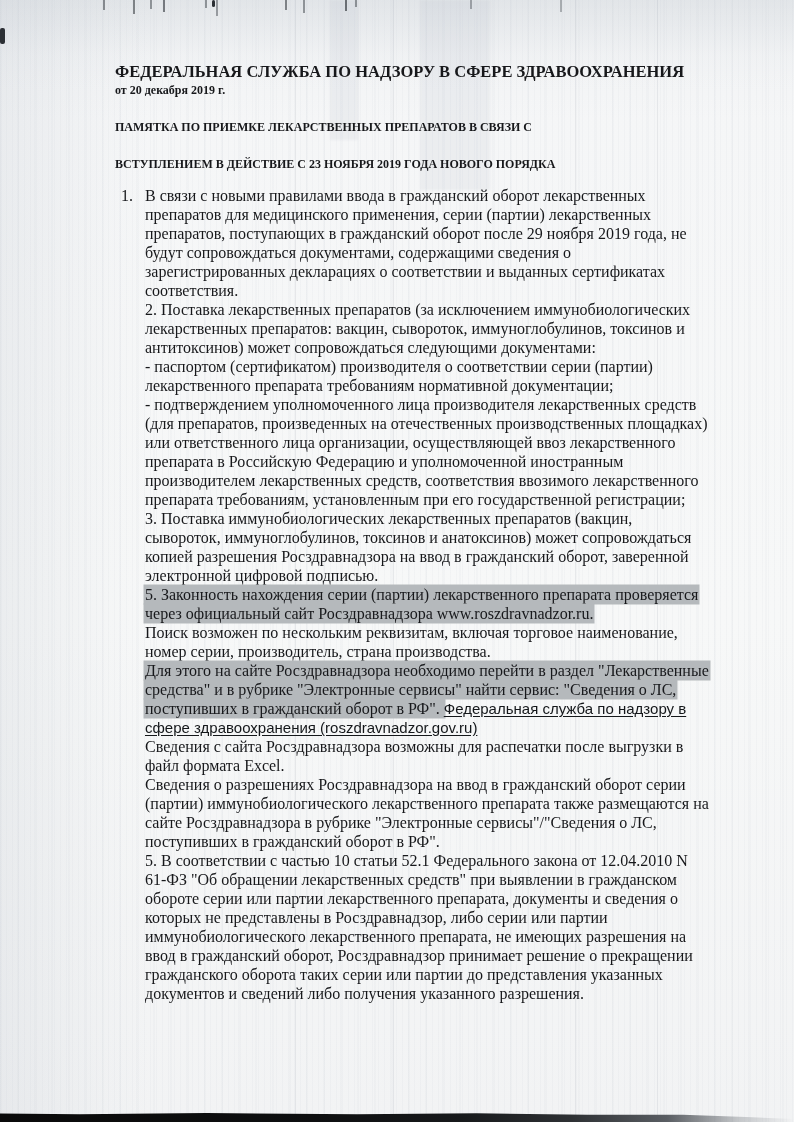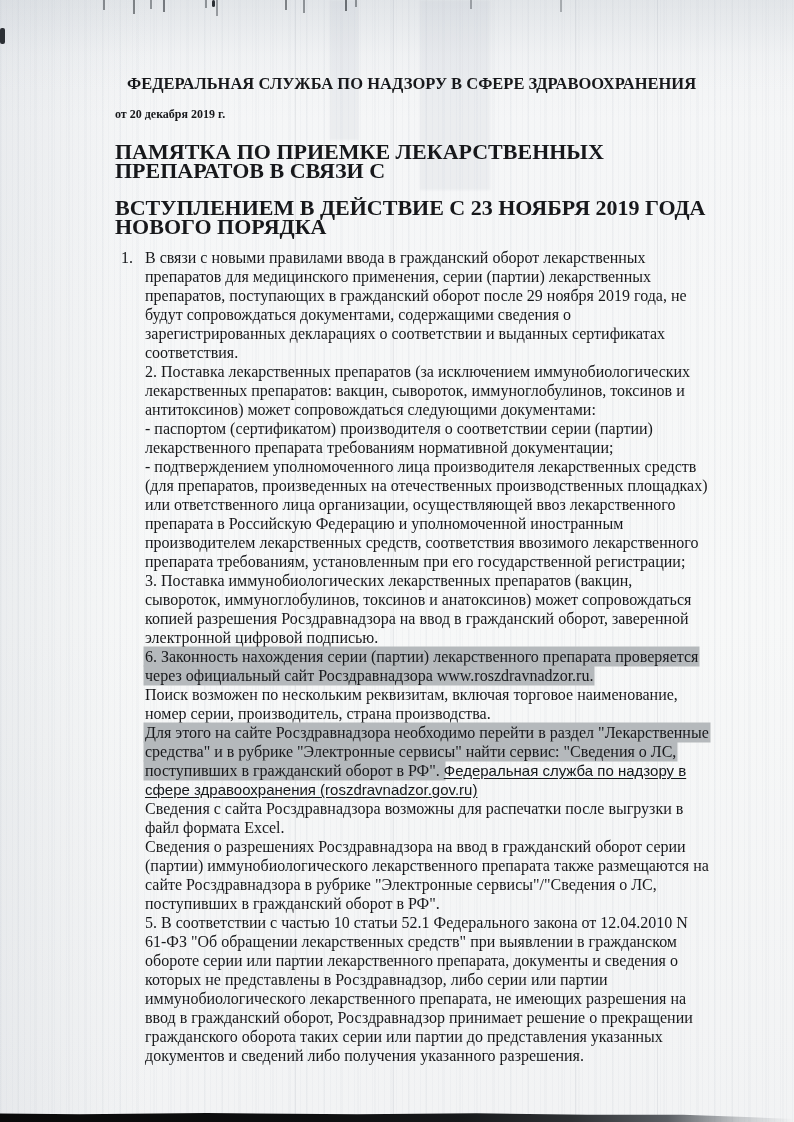--- a/index.html
+++ b/index.html
@@ -19,23 +19,23 @@
   .softband{position:absolute;background:rgba(150,160,175,0.10);filter:blur(1px);}
   .tick{position:absolute;width:2px;background:#3a3f45;}
   .blob{position:absolute;background:#2b2f34;border-radius:2px;}
   .bottom-band{
     position:absolute;left:0;right:0;bottom:0;height:11px;
     background:linear-gradient(90deg,#0a0a0a 0%,#0e0f10 40%,#17191b 58%,#2e3134 72%,#5a5e63 84%,rgba(110,115,121,0.35) 93%,rgba(110,115,121,0.0) 100%);
     clip-path:polygon(0 22%,10% 30%,26% 18%,45% 30%,60% 20%,74% 34%,86% 34%,94% 55%,100% 72%,100% 100%,0 100%);
   }
   
   .doc{position:absolute;left:115px;top:62px;width:600px;}
-  .org{font-weight:bold;font-size:16.5px;line-height:19px;margin:12px;}
+  .org{font-weight:bold;font-size:16.5px;line-height:19px;margin:0;}
   .date{font-weight:bold;font-size:12px;line-height:19px;margin:0 0 18px 0;}
-  .title-line{font-weight:bold;font-size:22px;line-height:19px;margin:0 0 18px 0;}
+  .title-line{font-weight:bold;font-size:12px;line-height:19px;margin:0 0 18px 0;}
   .body{position:relative;margin-left:30px;width:566px;margin-top:-6px;
         font-size:16px;line-height:19px;}
   .para{margin:0;position:relative;}
   .para .marker{position:absolute;left:-24px;top:0;}
   .hl{background:var(--hl,#b6babd);box-decoration-break:clone;-webkit-box-decoration-break:clone;
       box-shadow:0 0 0 1.5px var(--hl,#b6babd);}
   .link{font-family:"Liberation Sans","DejaVu Sans",sans-serif;font-size:15px;
         color:var(--linkc,#14171a);text-decoration:underline;text-underline-offset:2px;cursor:pointer;}
 </style>
 </head>
@@ -69,21 +69,21 @@
     <p class="org">ФЕДЕРАЛЬНАЯ СЛУЖБА ПО НАДЗОРУ В СФЕРЕ ЗДРАВООХРАНЕНИЯ</p>
     <p class="date">от 20 декабря 2019 г.</p>
     <p class="title-line">ПАМЯТКА ПО ПРИЕМКЕ ЛЕКАРСТВЕННЫХ ПРЕПАРАТОВ В СВЯЗИ С</p>
     <p class="title-line">ВСТУПЛЕНИЕМ В ДЕЙСТВИЕ С 23 НОЯБРЯ 2019 ГОДА НОВОГО ПОРЯДКА</p>
     <div class="body">
         <p class="para"><span class="marker">1.</span><span class="">В связи с новыми правилами ввода в гражданский оборот лекарственных препаратов для медицинского применения, серии (партии) лекарственных препаратов, поступающих в гражданский оборот после 29 ноября 2019 года, не будут сопровождаться документами, содержащими сведения о зарегистрированных декларациях о соответствии и выданных сертификатах соответствия.</span></p>
         <p class="para"><span class="">2. Поставка лекарственных препаратов (за исключением иммунобиологических лекарственных препаратов: вакцин, сывороток, иммуноглобулинов, токсинов и антитоксинов) может сопровождаться следующими документами:</span></p>
         <p class="para"><span class="">- паспортом (сертификатом) производителя о соответствии серии (партии) лекарственного препарата требованиям нормативной документации;</span></p>
         <p class="para"><span class="">- подтверждением уполномоченного лица производителя лекарственных средств (для препаратов, произведенных на отечественных производственных площадках) или ответственного лица организации, осуществляющей ввоз лекарственного препарата в Российскую Федерацию и уполномоченной иностранным производителем лекарственных средств, соответствия ввозимого лекарственного препарата требованиям, установленным при его государственной регистрации;</span></p>
         <p class="para"><span class="">3. Поставка иммунобиологических лекарственных препаратов (вакцин, сывороток, иммуноглобулинов, токсинов и анатоксинов) может сопровождаться копией разрешения Росздравнадзора на ввод в гражданский оборот, заверенной электронной цифровой подписью.</span></p>
-        <p class="para"><span class="hl ">6. Законность нахождения серии (партии) лекарственного препарата проверяется через официальный сайт Росздравнадзора www.roszdravnadzor.ru.</span></p>
+        <p class="para"><span class="hl ">5. Законность нахождения серии (партии) лекарственного препарата проверяется через официальный сайт Росздравнадзора www.roszdravnadzor.ru.</span></p>
         <p class="para"><span class="">Поиск возможен по нескольким реквизитам, включая торговое наименование, номер серии, производитель, страна производства.</span></p>
         <p class="para"><span class="hl ">Для этого на сайте Росздравнадзора необходимо перейти в раздел "Лекарственные средства" и в рубрике "Электронные сервисы" найти сервис: "Сведения о ЛС, поступивших в гражданский оборот в РФ". </span><span class="link">Федеральная служба по надзору в сфере здравоохранения (roszdravnadzor.gov.ru)</span></p>
         <p class="para"><span class="">Сведения с сайта Росздравнадзора возможны для распечатки после выгрузки в файл формата Excel.</span></p>
         <p class="para"><span class="">Сведения о разрешениях Росздравнадзора на ввод в гражданский оборот серии (партии) иммунобиологического лекарственного препарата также размещаются на сайте Росздравнадзора в рубрике "Электронные сервисы"/"Сведения о ЛС, поступивших в гражданский оборот в РФ".</span></p>
         <p class="para"><span class="">5. В соответствии с частью 10 статьи 52.1 Федерального закона от 12.04.2010 N 61-ФЗ "Об обращении лекарственных средств" при выявлении в гражданском обороте серии или партии лекарственного препарата, документы и сведения о которых не представлены в Росздравнадзор, либо серии или партии иммунобиологического лекарственного препарата, не имеющих разрешения на ввод в гражданский оборот, Росздравнадзор принимает решение о прекращении гражданского оборота таких серии или партии до представления указанных документов и сведений либо получения указанного разрешения.</span></p>
       </div>
   </div>
 </div>
 
 </body></html>

